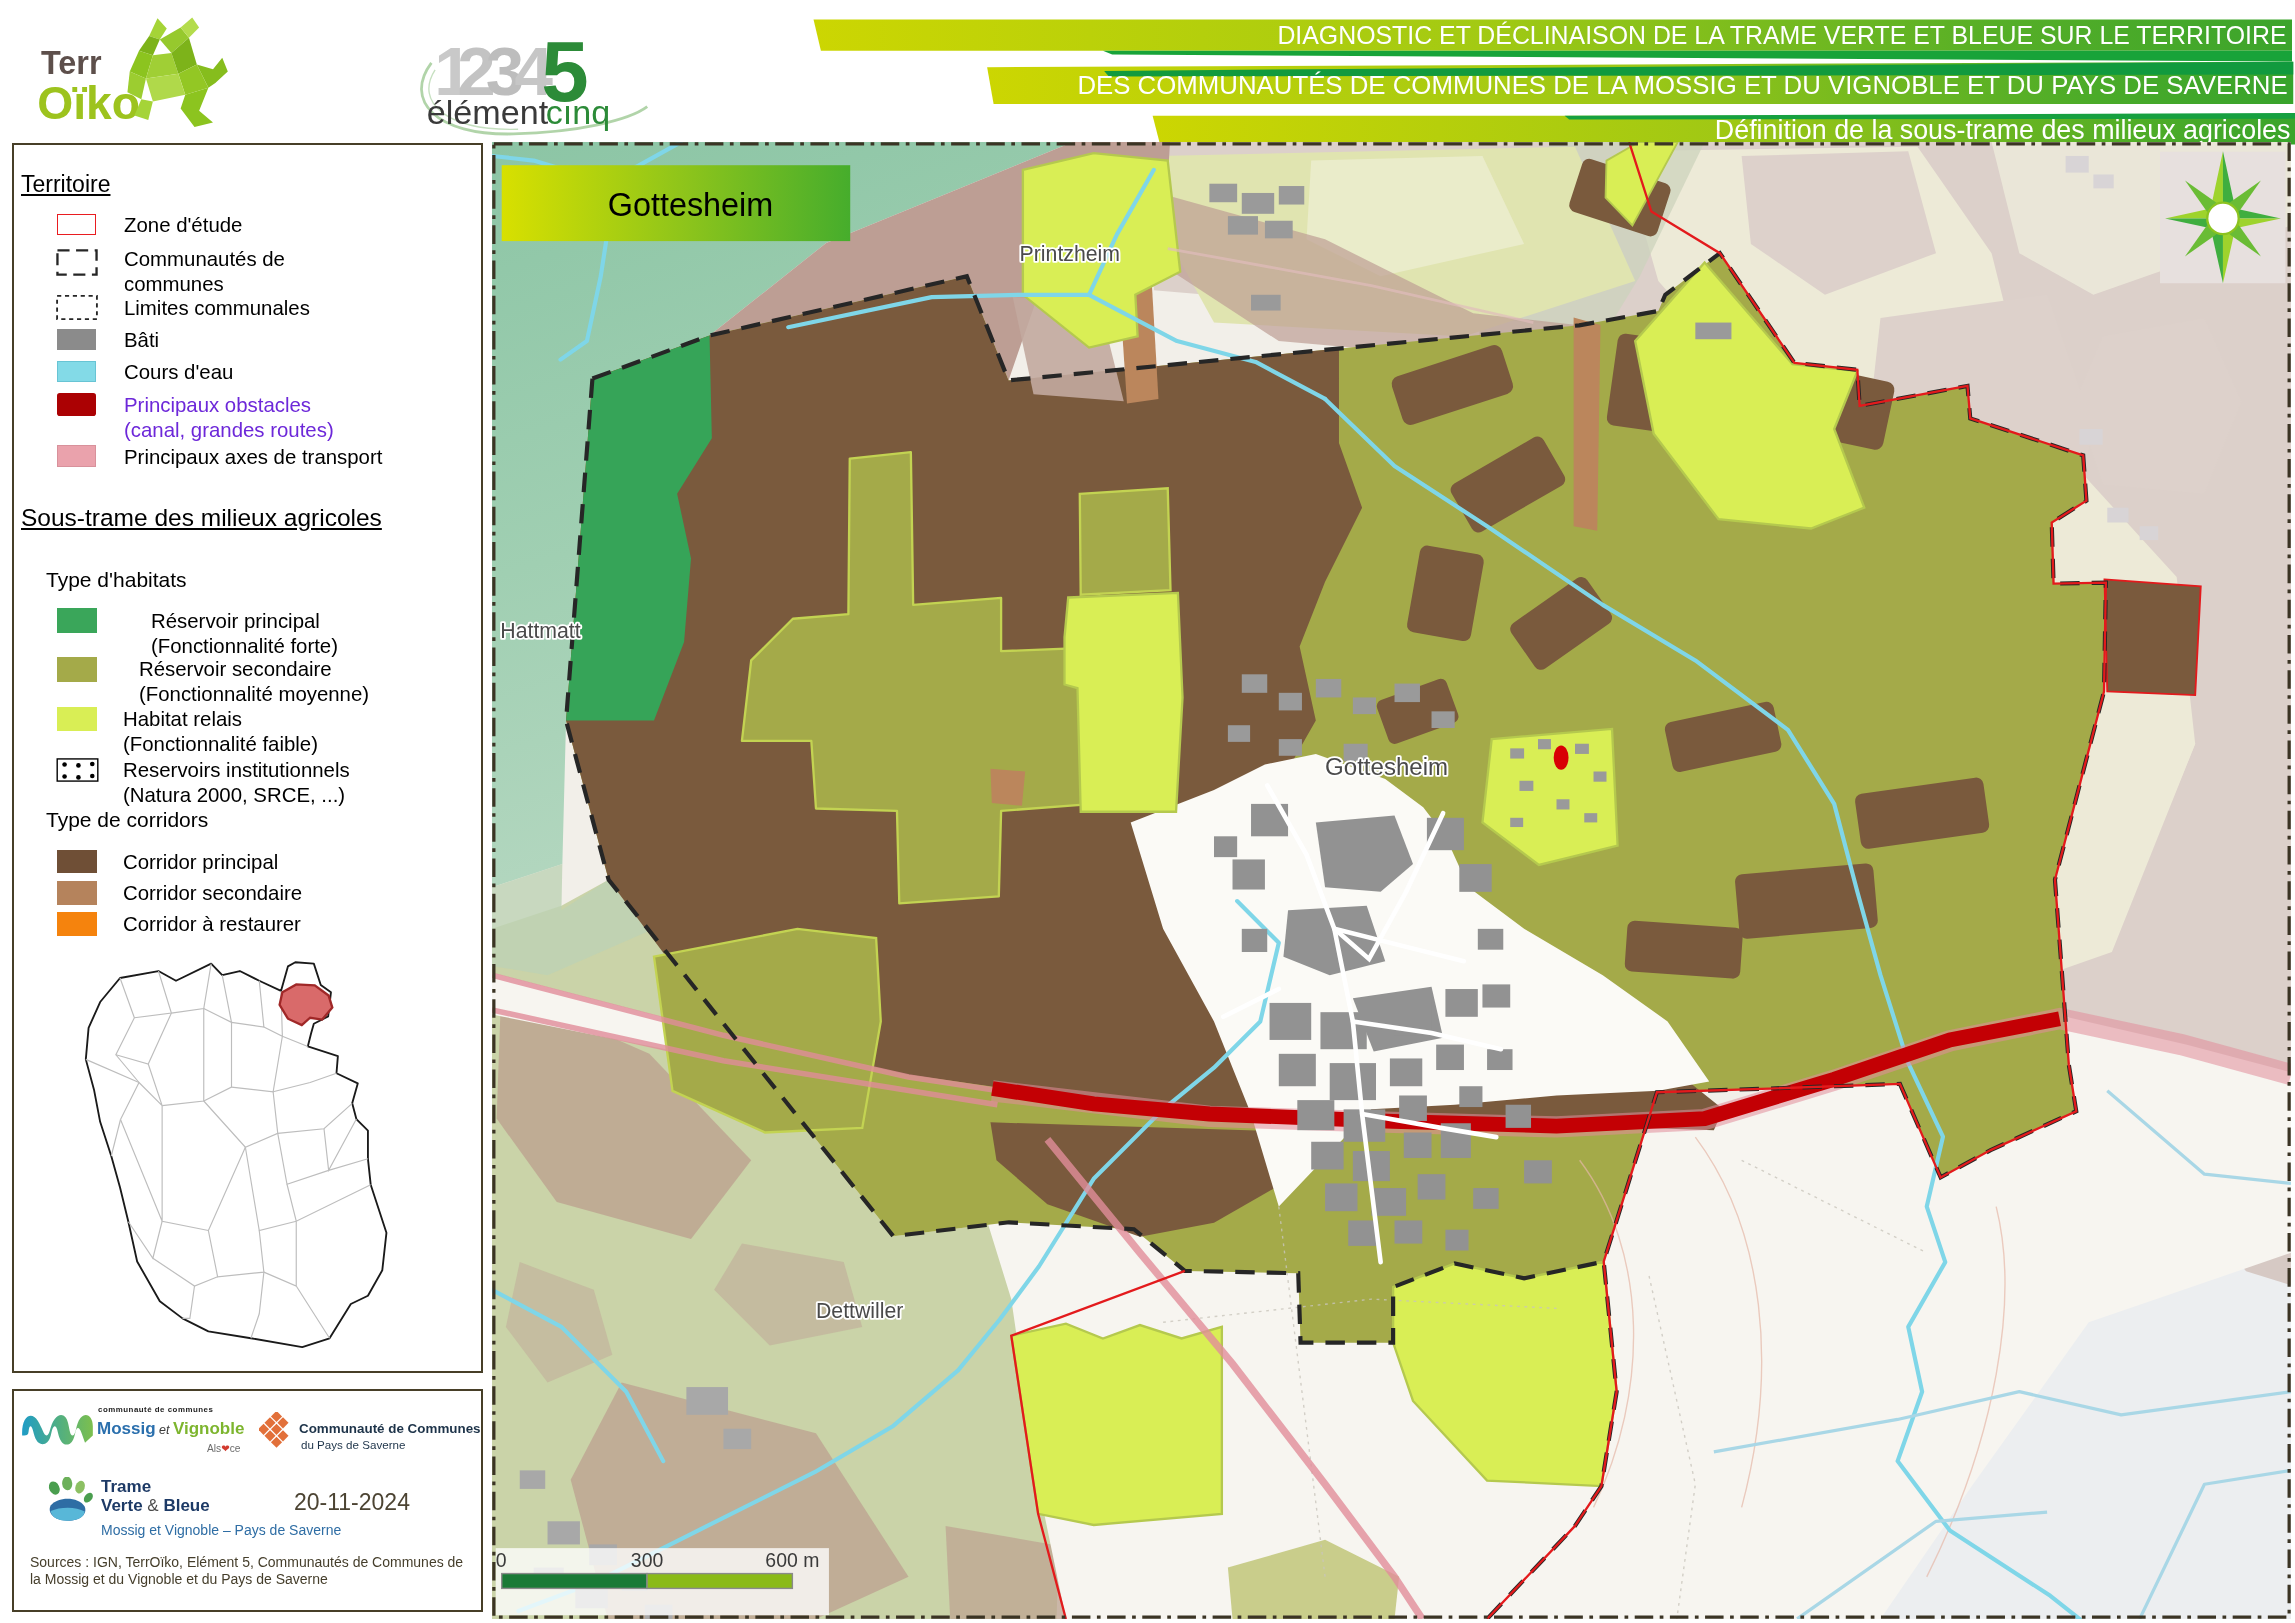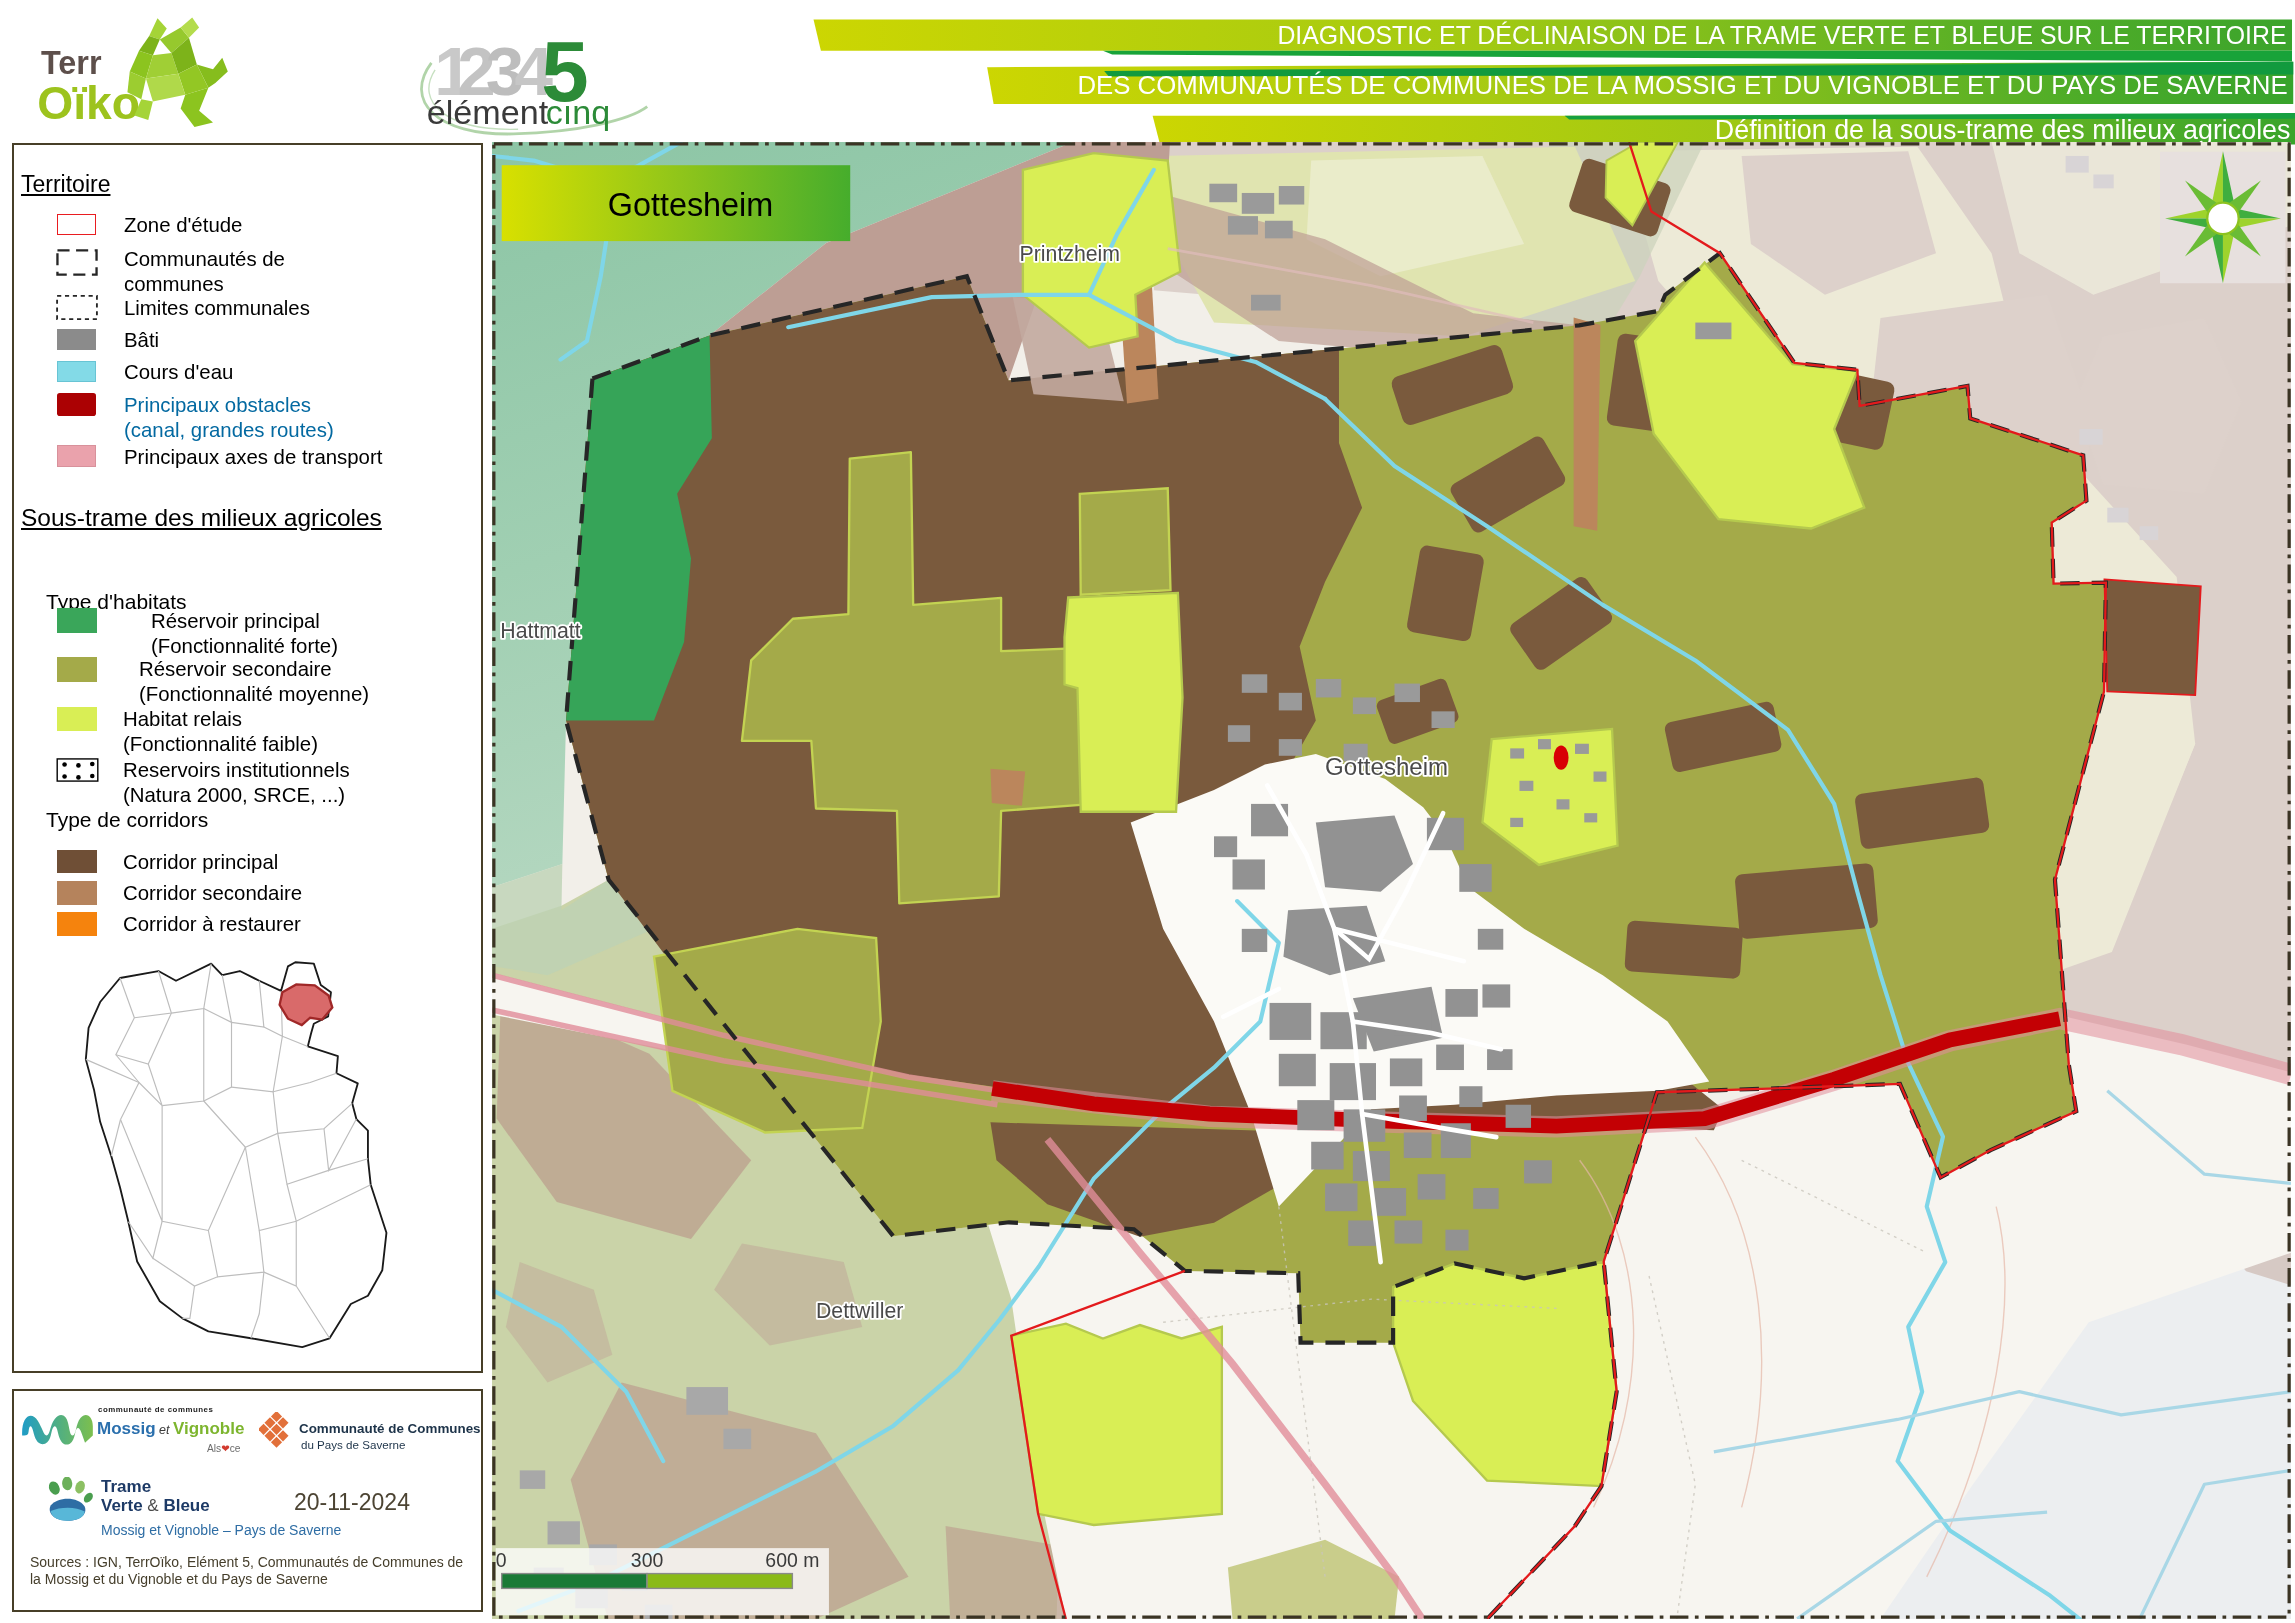--- a/index.html
+++ b/index.html
@@ -110,29 +110,29 @@
 <div class="abs" style="left:57px;top:329px;width:39px;height:21px;background:#8b8b8b;"></div>
 
 <div class="abs" style="left:124px;top:329px;font-size:20.4px;color:#000;">Bâti</div>
 
 <div class="abs" style="left:57px;top:361px;width:39px;height:21px;background:#83dae7;border:1.4px solid #68c4d4;"></div>
 
 <div class="abs" style="left:124px;top:361px;font-size:20.4px;color:#000;">Cours d'eau</div>
 
 <div class="abs" style="left:57px;top:393px;width:39px;height:23px;background:#ab0103;border-radius:2.8px;"></div>
 
-<div class="abs" style="left:124px;top:393px;width:296px;font-size:20.4px;line-height:24.5px;color:#0369a1;">Principaux obstacles<br>(canal, grandes routes)</div>
+<div class="abs" style="left:124px;top:393px;width:296px;font-size:20.4px;line-height:24.5px;color:#6d28d9;">Principaux obstacles<br>(canal, grandes routes)</div>
 
 <div class="abs" style="left:57px;top:445px;width:39px;height:22px;background:#eaa2ac;border:1.4px solid #d8919b;"></div>
 
 <div class="abs" style="left:124px;top:446px;font-size:20.4px;color:#000;">Principaux axes de transport</div>
 
 <div class="abs" style="left:21px;top:504px;font-size:24.5px;color:#000;text-decoration:underline;">Sous-trame des milieux agricoles</div>
 
-<div class="abs" style="left:46px;top:590px;font-size:21px;color:#000;">Type d'habitats</div>
+<div class="abs" style="left:46px;top:568px;font-size:21px;color:#000;">Type d'habitats</div>
 
 <div class="abs" style="left:57px;top:608px;width:40px;height:25px;background:#3aa65a;"></div>
 
 <div class="abs" style="left:123px;top:609px;width:305px;font-size:20.4px;line-height:24.5px;color:#000;margin-left:28px;">Réservoir principal<br>(Fonctionnalité forte)</div>
 
 <div class="abs" style="left:57px;top:657px;width:40px;height:24.5px;background:#a4aa49;"></div>
 
 <div class="abs" style="left:123px;top:657px;width:324px;font-size:20.4px;line-height:24.5px;color:#000;margin-left:16px;">Réservoir secondaire<br>(Fonctionnalité moyenne)</div>
 
 <div class="abs" style="left:57px;top:707px;width:40px;height:24px;background:#d9ee55;"></div>

